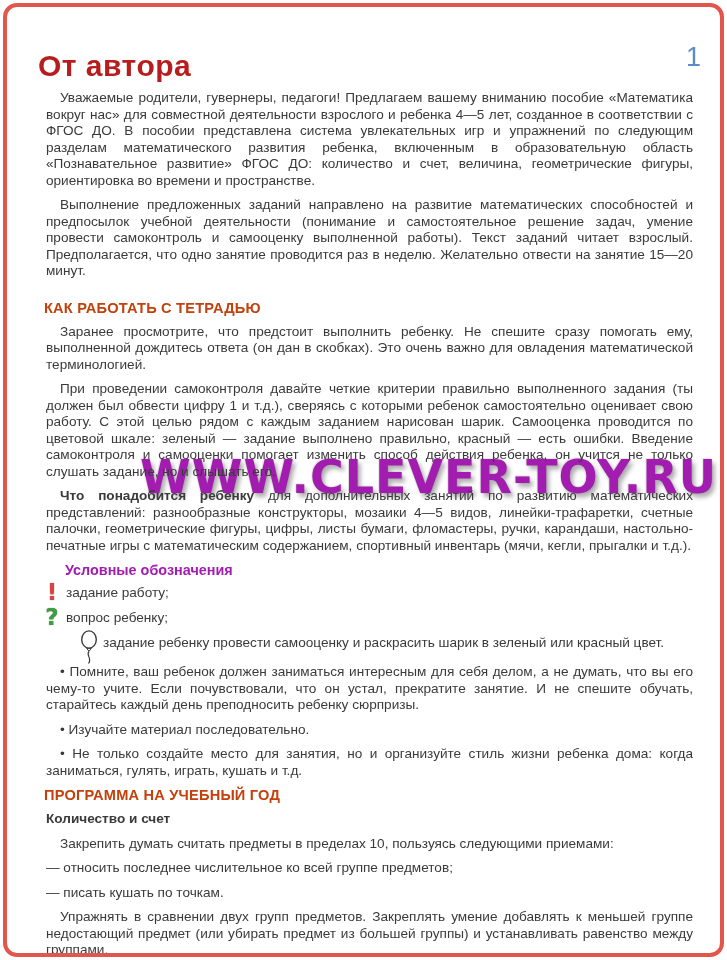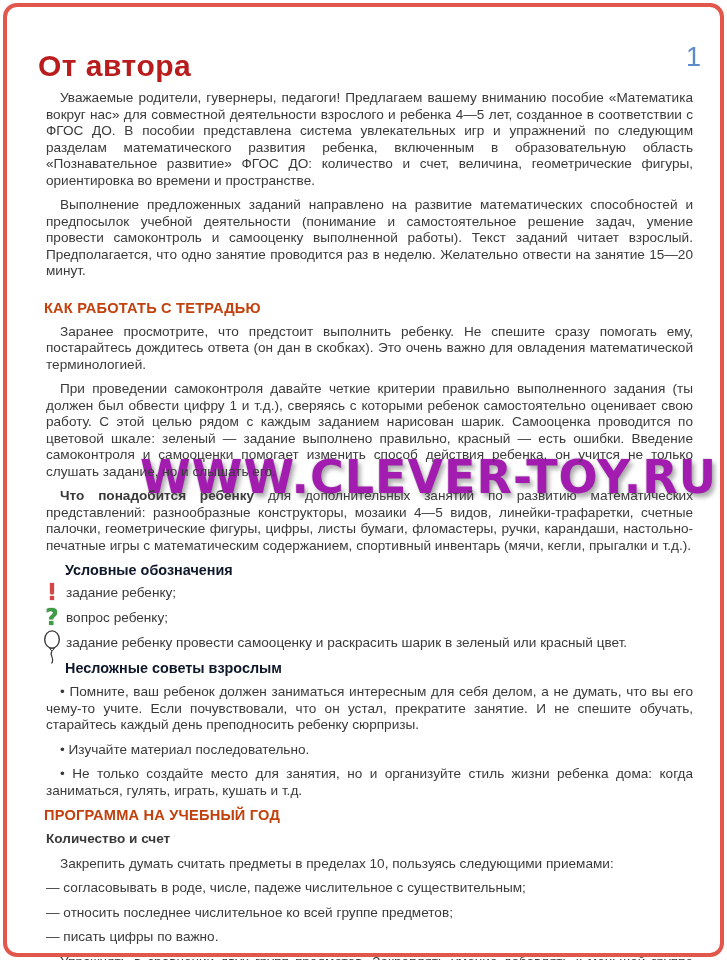--- a/index.html
+++ b/index.html
@@ -29,26 +29,26 @@
     position:absolute; top:42px; right:26px; z-index:2;
     color:#5b8cc9; font-size:27px; font-weight:400;
   }
   .body { font-size:13.6px; line-height:16.5px; text-align:justify; margin:8px; }
   .indent { text-indent:14px; }
   .h-blue {
     color:#c2410c; font-size:14.6px; font-weight:bold;
     margin:20px 0 4px 6px; letter-spacing:0.2px;
   }
   .h-sub {
-    color:#0f172a; font-size:14.4px; font-weight:bold;
+    color:#a21caf; font-size:14.4px; font-weight:bold;
     margin:3px 0 2px 27px;
   }
   .bold-head { margin-left:8px; font-weight:bold; }
   .legend-row { display:flex; align-items:center; min-height:25px; }
-  .legend-row.tall { align-items:flex-start; height:26px; }
+  .legend-row.tall { align-items:flex-start; height:26px;justify-content:center; }
   .legend-icon { flex:0 0 28px; width:28px; display:flex; justify-content:center; align-items:center; }
   .legend-text { font-size:13.6px; }
   .excl { color:#d64545; font-weight:bold; font-size:23px; line-height:23px; text-shadow:0 0 1px #8c2222; font-family:"DejaVu Sans", sans-serif; }
   .ques { color:#3f9e44; font-weight:bold; font-size:23px; line-height:23px; text-shadow:0 0 1px #1d5c20; font-family:"DejaVu Sans", sans-serif; }
   .gap-program { margin-top:4px; margin-bottom:4px; }
   .mt2 { margin-top:2px; }
 </style>
 </head>
 <body>
 
@@ -60,57 +60,55 @@
   <div class="pagenum">1</div>
 
   <div class="content">
 
     <div class="title">От автора</div>
 
     <p class="body indent">Уважаемые родители, гувернеры, педагоги! Предлагаем вашему вниманию пособие «Математика вокруг нас» для совместной деятельности взрослого и ребенка 4—5 лет, созданное в соответствии с ФГОС ДО. В пособии представлена система увлекательных игр и упражнений по следующим разделам математического развития ребенка, включенным в образовательную область «Познавательное развитие» ФГОС ДО: количество и счет, величина, геометрические фигуры, ориентировка во времени и пространстве.</p>
     <p class="body indent">Выполнение предложенных заданий направлено на развитие математических способностей и предпосылок учебной деятельности (понимание и самостоятельное решение задач, умение провести самоконтроль и самооценку выполненной работы). Текст заданий читает взрослый. Предполагается, что одно занятие проводится раз в неделю. Желательно отвести на занятие 15—20 минут.</p>
 
     <div class="h-blue">КАК РАБОТАТЬ С ТЕТРАДЬЮ</div>
-    <p class="body indent">Заранее просмотрите, что предстоит выполнить ребенку. Не спешите сразу помогать ему, постарайтесь дождитесь ответа (он дан в скобках). Это очень важно для овладения математической терминологией.</p>
+    <p class="body indent">Заранее просмотрите, что предстоит выполнить ребенку. Не спешите сразу помогать ему, выполненной дождитесь ответа (он дан в скобках). Это очень важно для овладения математической терминологией.</p>
     <p class="body indent">При проведении самоконтроля давайте четкие критерии правильно выполненного задания (ты должен был обвести цифру 1 и т.д.), сверяясь с которыми ребенок самостоятельно оценивает свою работу. С этой целью рядом с каждым заданием нарисован шарик. Самооценка проводится по цветовой шкале: зеленый — задание выполнено правильно, красный — есть ошибки. Введение самоконтроля и самооценки помогает изменить способ действия ребенка, он учится не только слушать задание, но и слышать его.</p>
     <p class="body indent"><b>Что понадобится ребенку</b><span> для дополнительных занятий по развитию математических представлений: разнообразные конструкторы, мозаики 4—5 видов, линейки-трафаретки, счетные палочки, геометрические фигуры, цифры, листы бумаги, фломастеры, ручки, карандаши, настольно-печатные игры с математическим содержанием, спортивный инвентарь (мячи, кегли, прыгалки и т.д.).</span></p>
 
     <div class="h-sub mt2">Условные обозначения</div>
 
     <div class="legend-row">
       <span class="legend-icon">
           <span class="excl">!</span>
         </span>
-      <span class="legend-text">задание ребенку;</span>
+      <span class="legend-text">задание работу;</span>
     </div>
     <div class="legend-row">
       <span class="legend-icon">
           <span class="ques">?</span>
         </span>
       <span class="legend-text">вопрос ребенку;</span>
     </div>
     <div class="legend-row tall">
       <span class="legend-icon">
         <svg width="18" height="37" viewBox="0 0 18 37" style="overflow:visible">
           <ellipse cx="9" cy="9.5" rx="7.3" ry="8.6" fill="#ffffff" stroke="#3a3a3a" stroke-width="1.4"></ellipse>
           <polygon points="6.6,18.4 11.4,18.4 9,21.2" fill="#ffffff" stroke="#3a3a3a" stroke-width="1"></polygon>
           <path d="M9,21.5 C5.5,25 12.5,28.5 8.5,33.5" fill="none" stroke="#3a3a3a" stroke-width="1.2"></path>
         </svg>
       </span>
       <span class="legend-text" style="margin-top:5px">задание ребенку провести самооценку и раскрасить шарик в зеленый или красный цвет.</span>
     </div>
 
-    <div class="h-sub" style="margin-top:4px">Несложные советы взрослым</div>
 
     <p class="body indent"><span>•</span> <span>Помните, ваш ребенок должен заниматься интересным для себя делом, а не думать, что вы его чему-то учите. Если почувствовали, что он устал, прекратите занятие. И не спешите обучать, старайтесь каждый день преподносить ребенку сюрпризы.</span></p>
     <p class="body indent"><span>•</span> <span>Изучайте материал последовательно.</span></p>
     <p class="body indent"><span>•</span> <span>Не только создайте место для занятия, но и организуйте стиль жизни ребенка дома: когда заниматься, гулять, играть, кушать и т.д.</span></p>
 
     <div class="h-blue gap-program">ПРОГРАММА НА УЧЕБНЫЙ ГОД</div>
     <p class="body bold-head">Количество и счет</p>
     <p class="body indent">Закрепить думать считать предметы в пределах 10, пользуясь следующими приемами:</p>
-    <p class="body">— согласовывать в роде, числе, падеже числительное с существительным;</p>
     <p class="body">— относить последнее числительное ко всей группе предметов;</p>
-    <p class="body">— писать цифры по важно.</p>
+    <p class="body">— писать кушать по точкам.</p>
     <p class="body indent">Упражнять в сравнении двух групп предметов. Закреплять умение добавлять к меньшей группе недостающий предмет (или убирать предмет из большей группы) и устанавливать равенство между группами.</p>
 
   </div>
 </div>
 
 </body></html>

